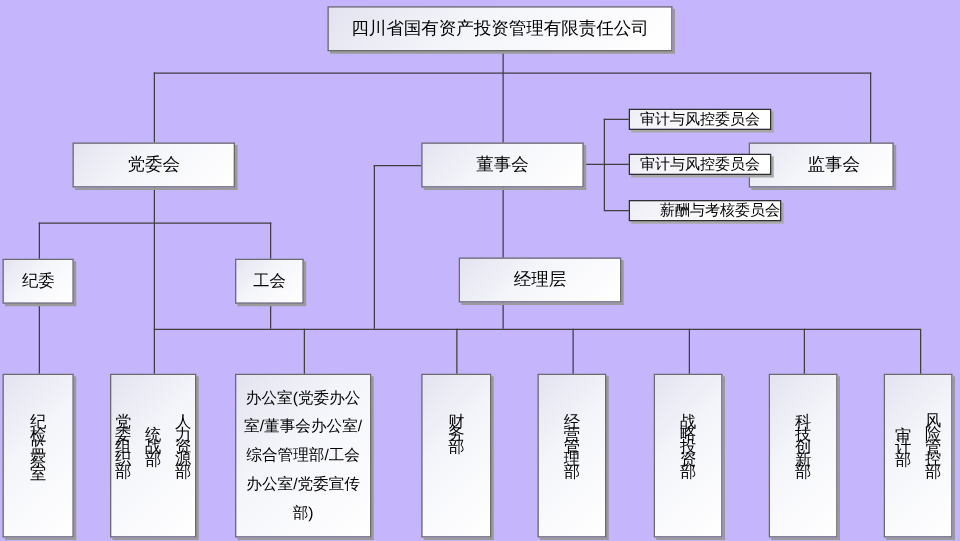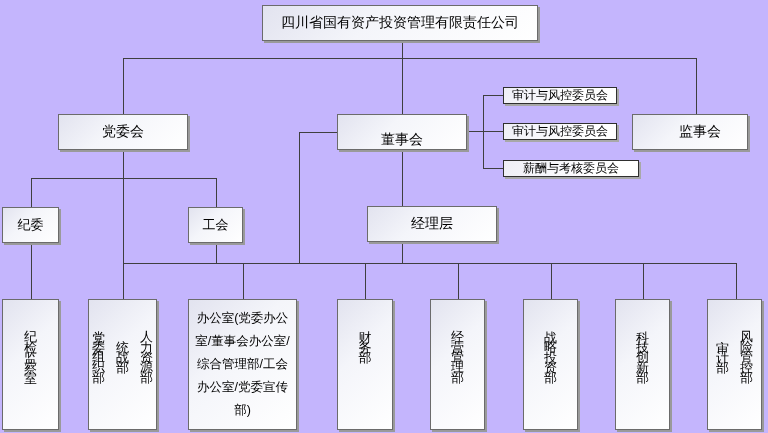--- a/index.html
+++ b/index.html
@@ -78,35 +78,35 @@
   <div class="vline" style="left:736px;top:263px;height:36px;"></div>
 
   <div class="node lvl1" style="left:262px;top:5px;width:276px;height:36px;">
     <span>四川省国有资产投资管理有限责任公司</span>
   </div>
 
   <div class="node lvl2" style="left:58px;top:114px;width:130px;height:36px;">
     <span>党委会</span>
   </div>
 
-  <div class="node lvl2" style="left:337px;top:114px;width:130px;height:36px;align-items:flex-end;">
+  <div class="node lvl2" style="left:337px;top:114px;width:130px;height:36px;">
     <span>董事会</span>
   </div>
 
-  <div class="node lvl2" style="left:632px;top:114px;width:116px;height:36px;padding-left:20px;">
+  <div class="node lvl2" style="left:599px;top:114px;width:116px;height:36px;padding-left:20px;">
     <span>监事会</span>
   </div>
 
   <div class="node committee" style="left:503px;top:87px;width:114px;height:17px;">
     <span>审计与风控委员会</span>
   </div>
   <div class="node committee" style="left:503px;top:123px;width:114px;height:17px;">
     <span>审计与风控委员会</span>
   </div>
-  <div class="node committee" style="left:503px;top:160px;width:136px;height:17px;">
+  <div class="node committee" style="left:503px;top:160px;width:122px;height:17px;justify-content:flex-end;">
     <span>薪酬与考核委员会</span>
   </div>
 
   <div class="node small" style="left:2px;top:207px;width:57px;height:36px;">
     <span>纪委</span>
   </div>
 
   <div class="node small" style="left:188px;top:207px;width:55px;height:36px;">
     <span>工会</span>
   </div>

